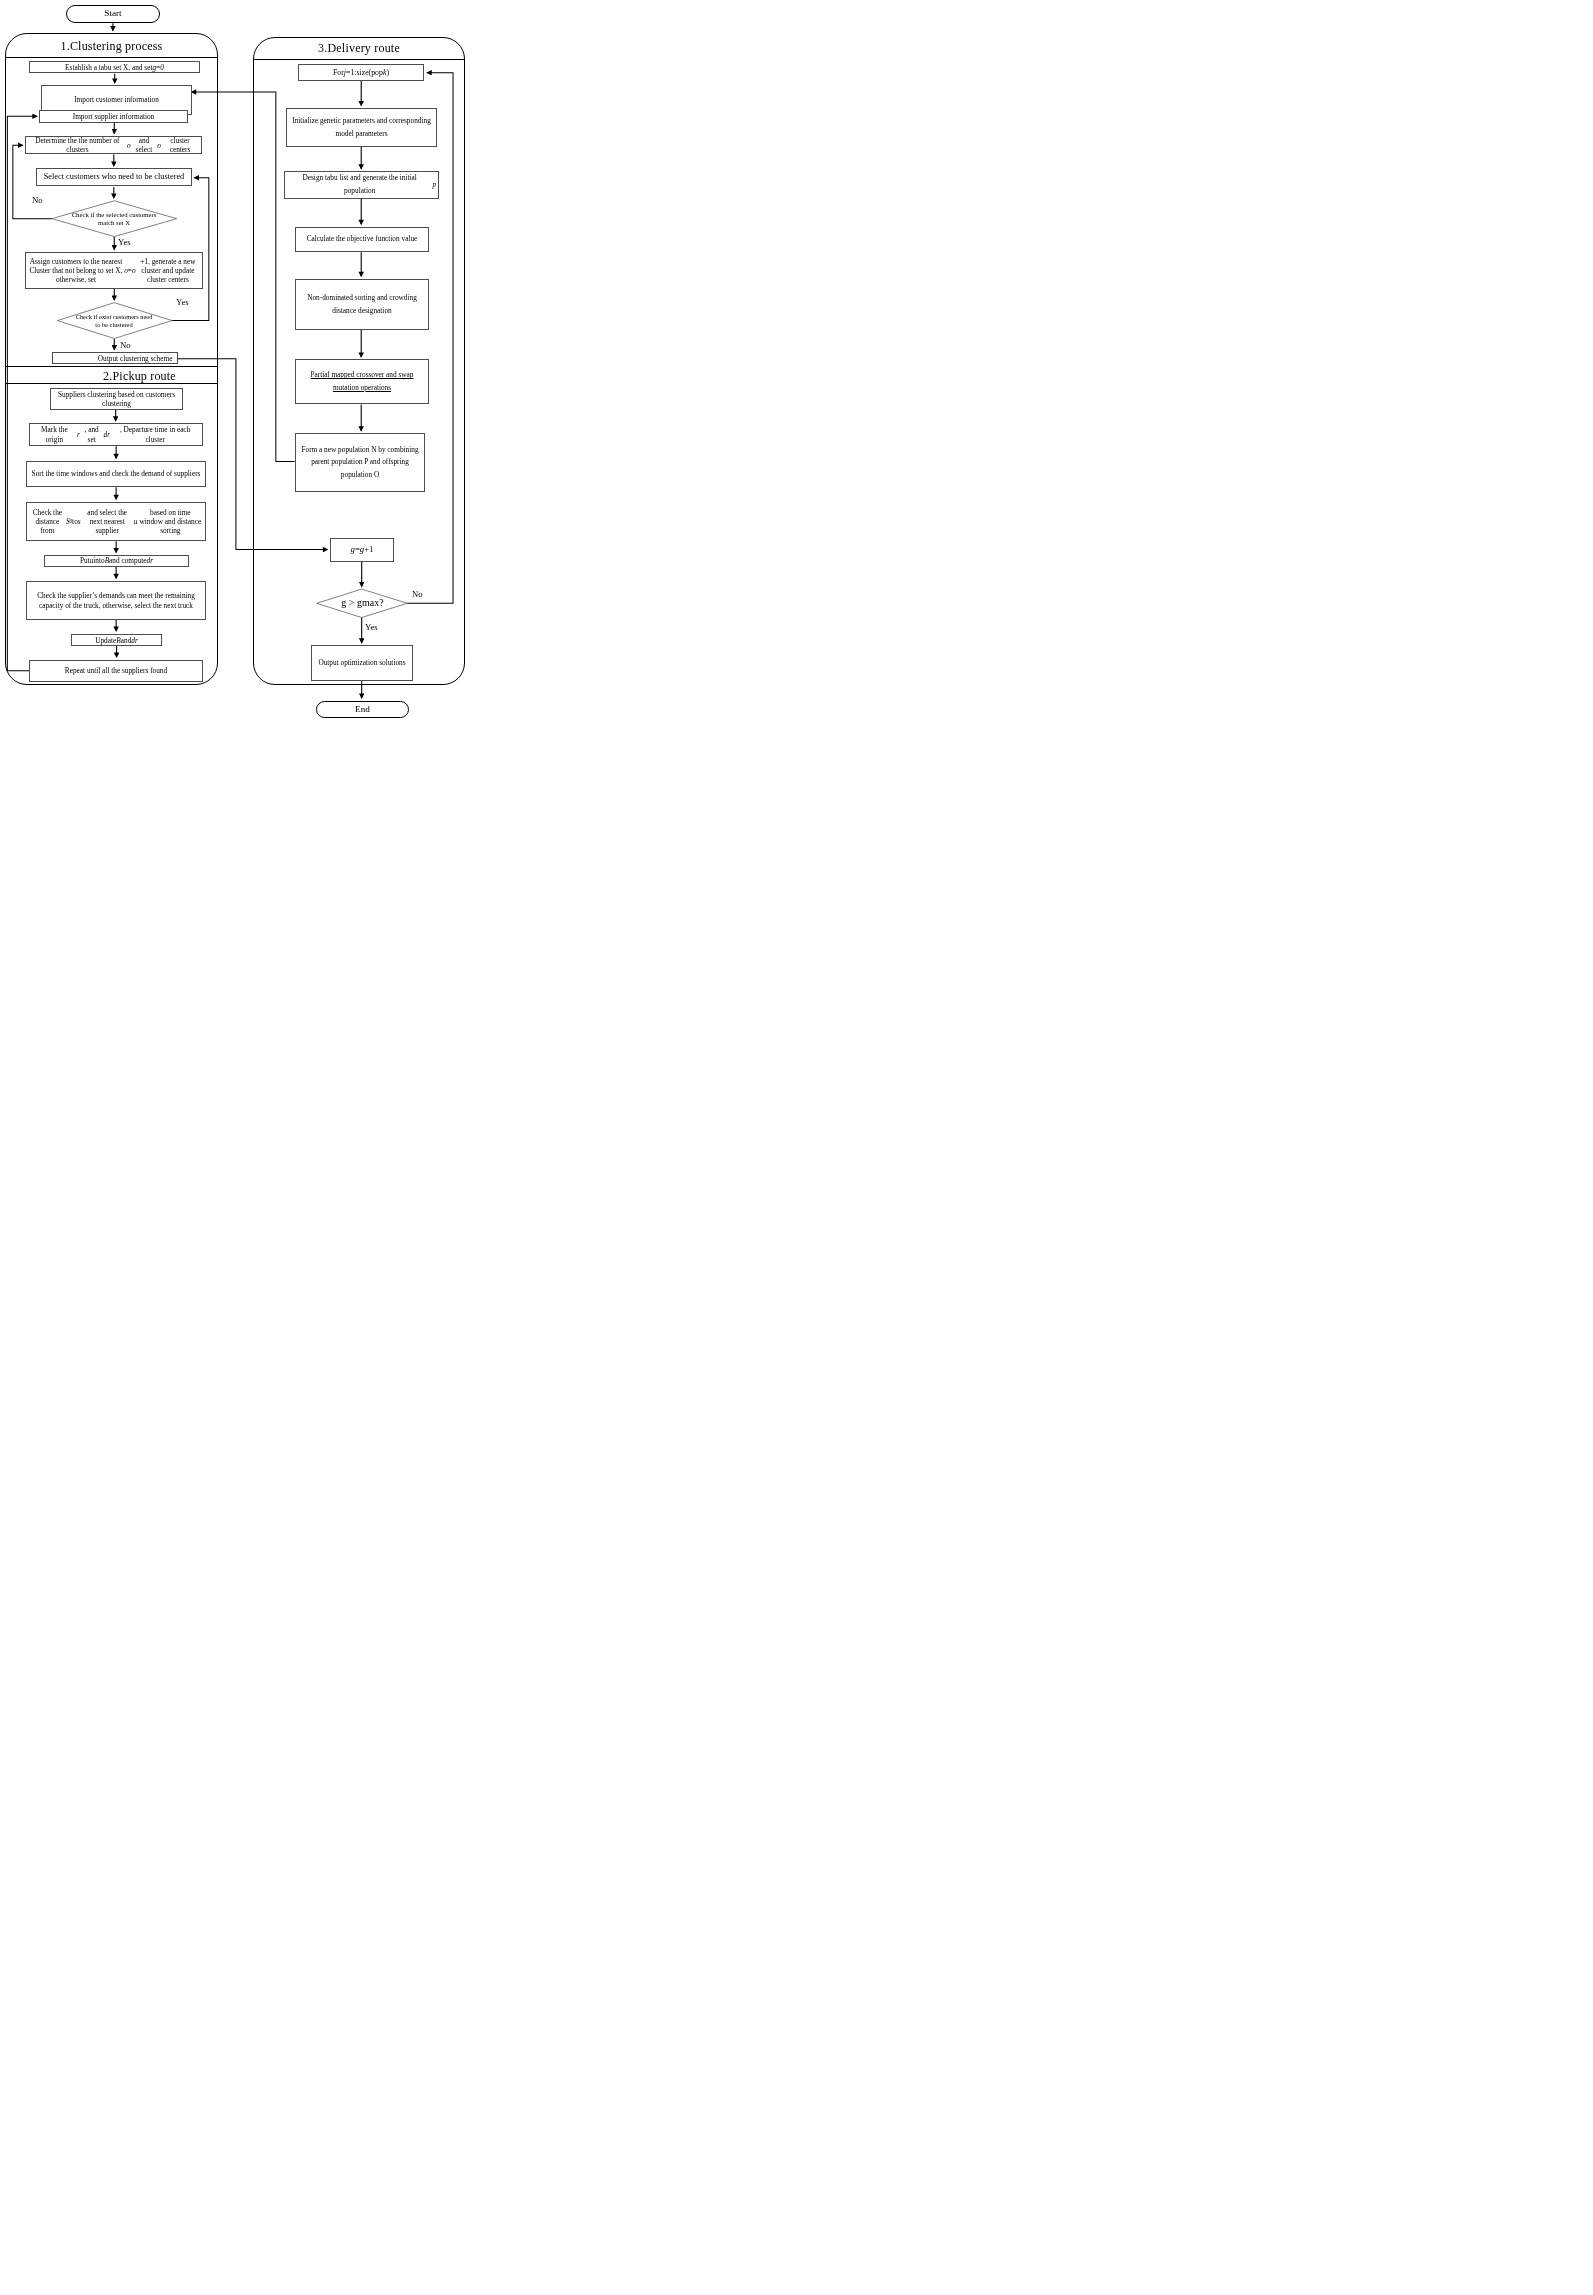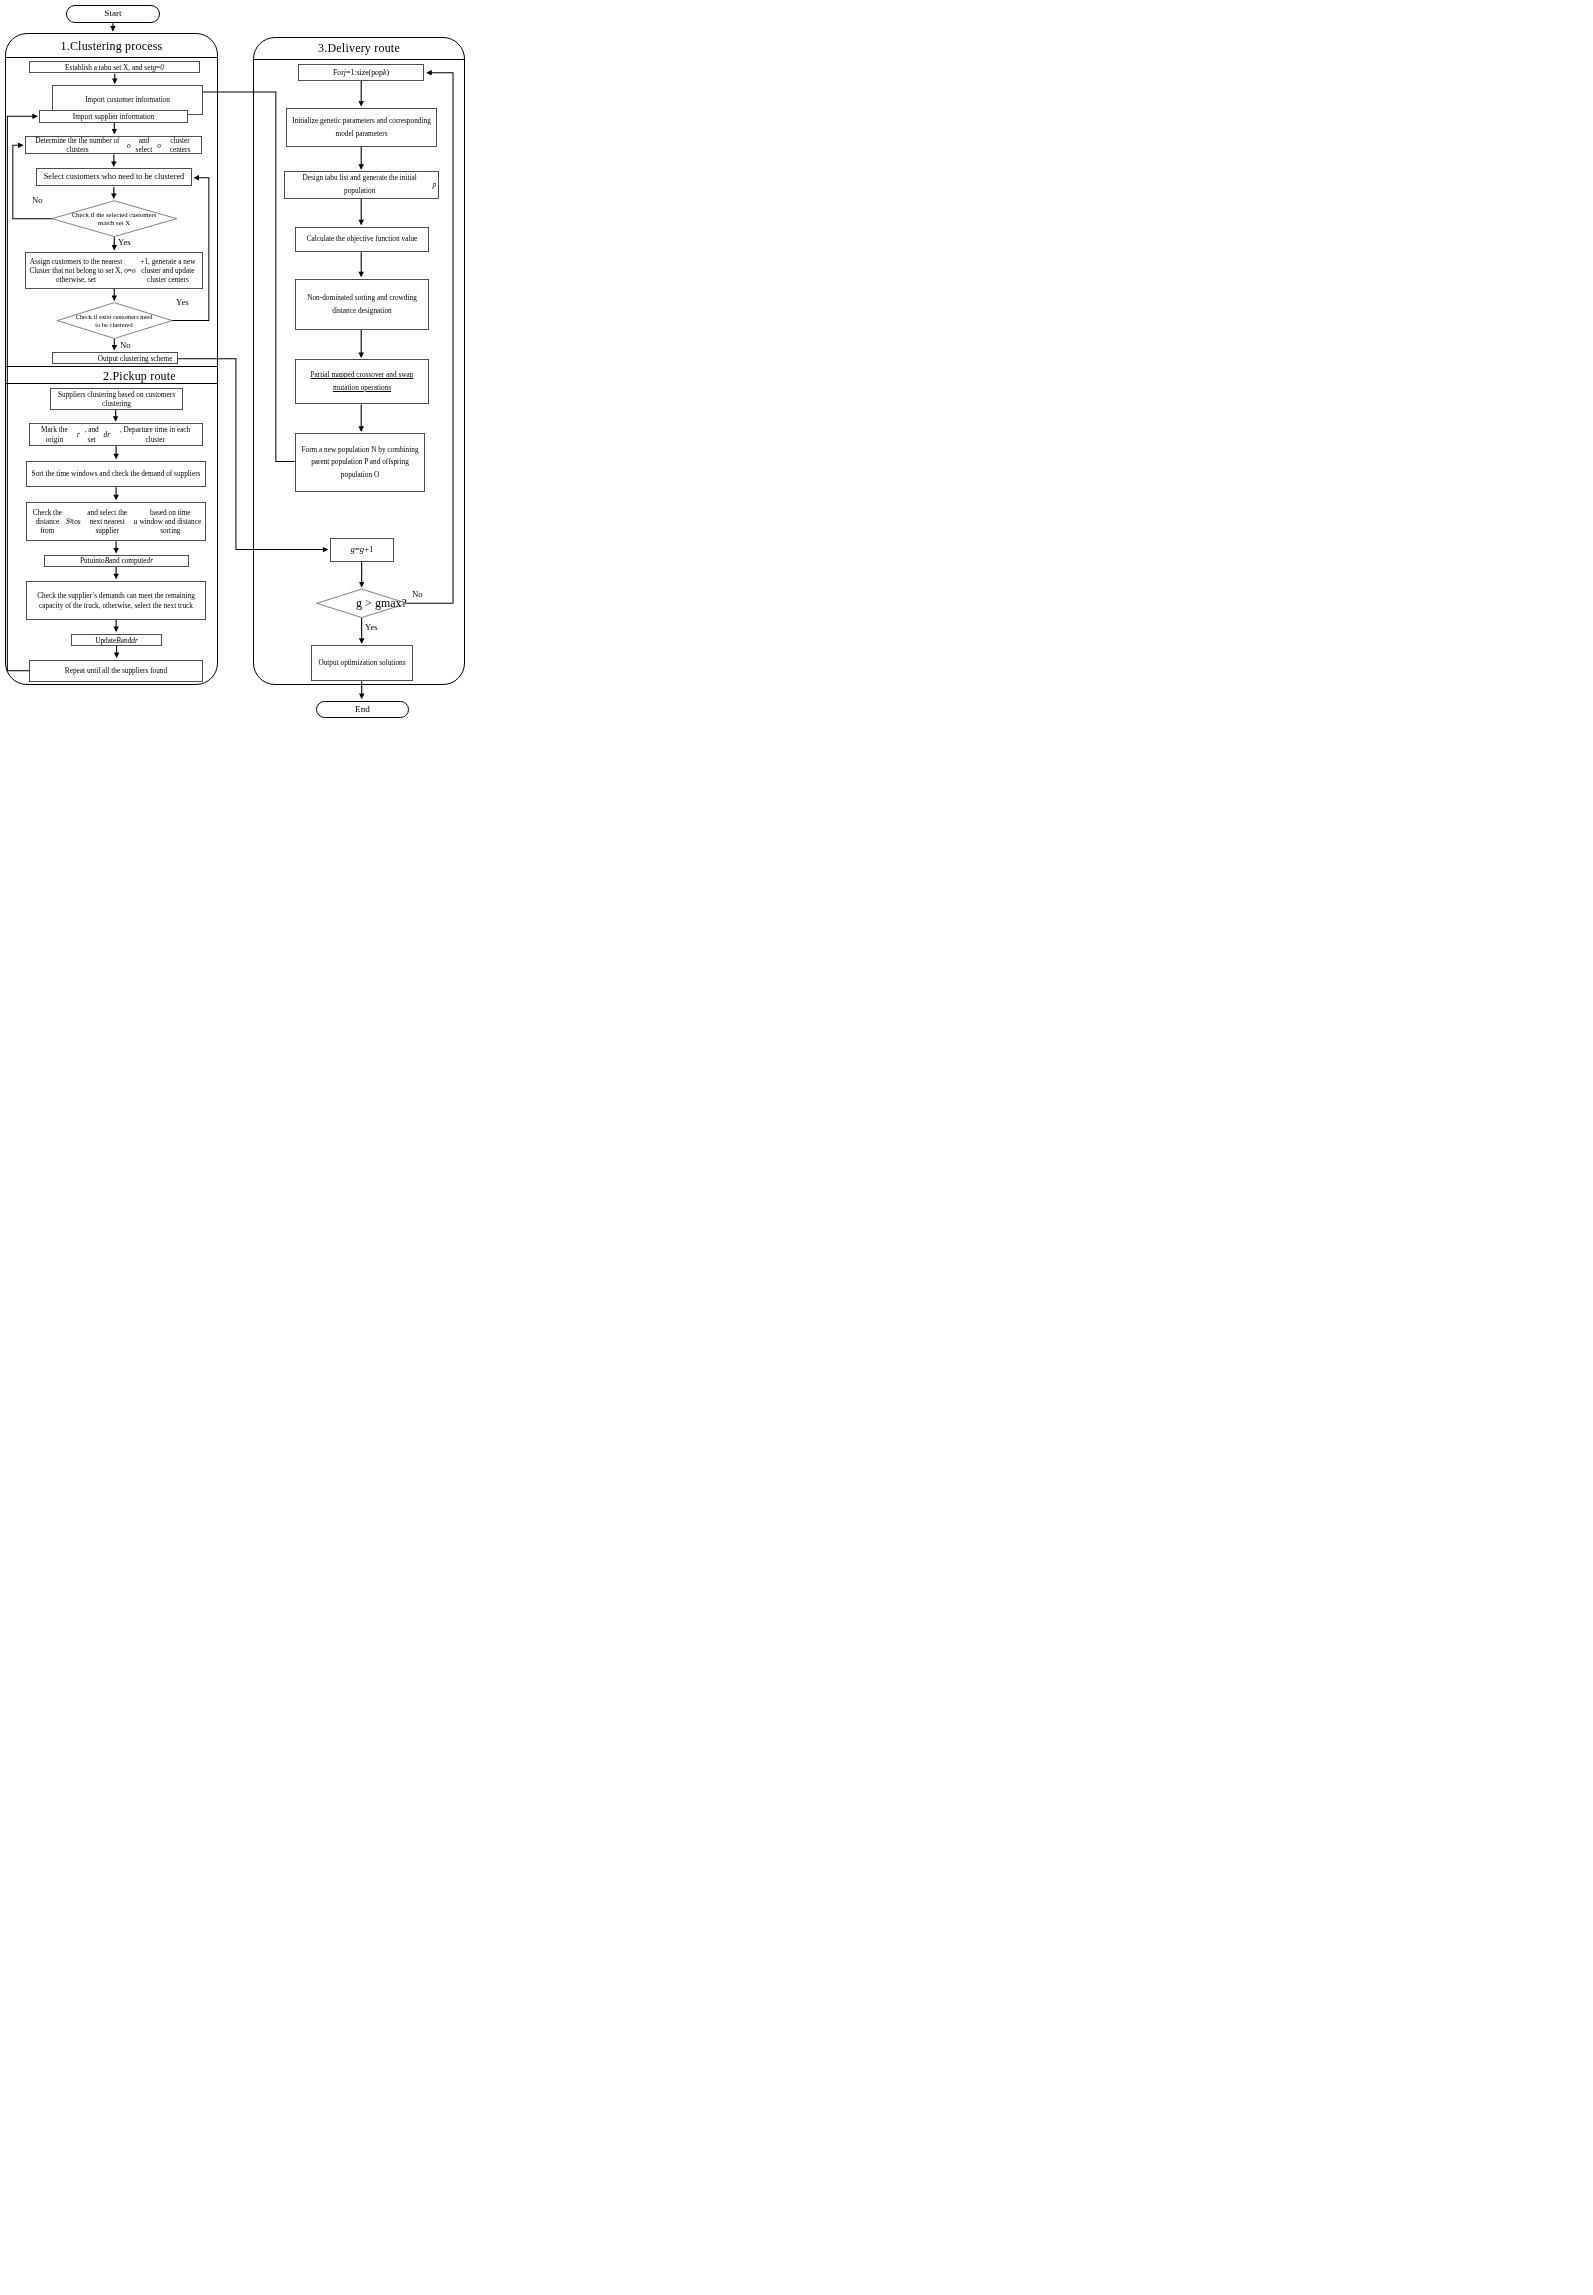--- a/index.html
+++ b/index.html
@@ -90,21 +90,21 @@
       <polygon points="249,437 385,476 249,515 113,476"></polygon>
       <polygon points="249,659 375,698 249,737 125,698"></polygon>
       <polygon points="788,1283 887,1314 788,1345 690,1314"></polygon>
     </g>
   </svg>
 
   <div class="node terminal" style="left:66px;top:4.6px;width:94px;height:18.4px;">Start</div>
   <div class="node terminal" style="left:316px;top:701px;width:93px;height:17px;">End</div>
 
   <div class="node" style="left:29px;top:61px;width:171px;height:12.4px;">Establish a tabu set X, and set <i>g</i>=<i>0</i></div>
-  <div class="node" style="left:52px;top:85px;width:151px;height:30px;">Import customer information</div>
+  <div class="node" style="left:41px;top:85px;width:151px;height:30px;">Import customer information</div>
   <div class="node" style="left:39px;top:110px;width:149px;height:13px;">Import supplier information</div>
   <div class="node" style="left:25px;top:136px;width:177px;height:18.4px;">Determine the the number of clusters <i>o</i> and select <i>o</i> cluster centers</div>
   <div class="node big" style="left:36px;top:168px;width:156px;height:18.4px;">Select customers who need to be clustered</div>
   <div class="node" style="left:25px;top:252px;width:178px;height:37px;">Assign customers to the nearest Cluster that not belong to set X, otherwise, set <i>o</i>=<i>o</i>+1, generate a new cluster and update cluster centers</div>
   <div class="node" style="left:52px;top:352px;width:126px;height:12.4px;padding-left:42px;">Output clustering scheme</div>
 
   <div class="node" style="left:50px;top:388px;width:133px;height:22px;">Suppliers clustering based on customers clustering</div>
   <div class="node" style="left:29px;top:423px;width:174px;height:23px;">Mark the origin <i>r</i> , and set <i>dr</i>, Departure time in each cluster</div>
   <div class="node" style="left:26px;top:461px;width:180px;height:26px;">Sort the time windows and check the demand of suppliers</div>
   <div class="node" style="left:26px;top:502px;width:180px;height:39px;">Check the distance from <i>S</i><sub>0</sub> to <i>s</i> and select the next nearest supplier <i>u</i> based on time window and distance sorting</div>
@@ -118,21 +118,21 @@
   <div class="node rc" style="left:284px;top:171px;width:155px;height:27.5px;">Design tabu list and generate the initial population <i>p</i></div>
   <div class="node rc" style="left:295px;top:227px;width:134px;height:25px;">Calculate the objective function value</div>
   <div class="node rc" style="left:295px;top:279px;width:134px;height:51px;">Non-dominated sorting and crowding distance designation</div>
   <div class="node rc" style="left:295px;top:359px;width:134px;height:45px;text-decoration:underline;">Partial mapped crossover and swap mutation operations</div>
   <div class="node rc" style="left:295px;top:433px;width:130px;height:59px;">Form a new population N by combining parent population P and offspring population O</div>
   <div class="node" style="left:330px;top:538px;width:64px;height:24px;font-size:8.7px;"><i>g</i> = <i>g</i>+1</div>
   <div class="node rc" style="left:311px;top:645px;width:102px;height:36px;">Output optimization solutions</div>
 
   <div class="dtext" style="left:66px;top:207px;width:96px;height:24px;">Check if the selected customers match set X</div>
   <div class="dtext" style="left:75px;top:307px;width:78px;height:27.5px;font-size:6.4px;">Check if exist customers need to be clustered</div>
-  <div class="dtext" style="left:356px;top:597px;width:51px;height:12px;font-size:12px;">g &gt; gmax?</div>
+  <div class="dtext" style="left:337px;top:597px;width:51px;height:12px;font-size:10px;">g &gt; gmax?</div>
 
   <div class="blabel" style="left:32px;top:195px;">No</div>
   <div class="blabel" style="left:118px;top:237px;">Yes</div>
   <div class="blabel" style="left:176px;top:297px;">Yes</div>
   <div class="blabel" style="left:120px;top:340px;">No</div>
   <div class="blabel" style="left:412px;top:589px;">No</div>
   <div class="blabel" style="left:365px;top:622px;">Yes</div>
 
 </div>
 

